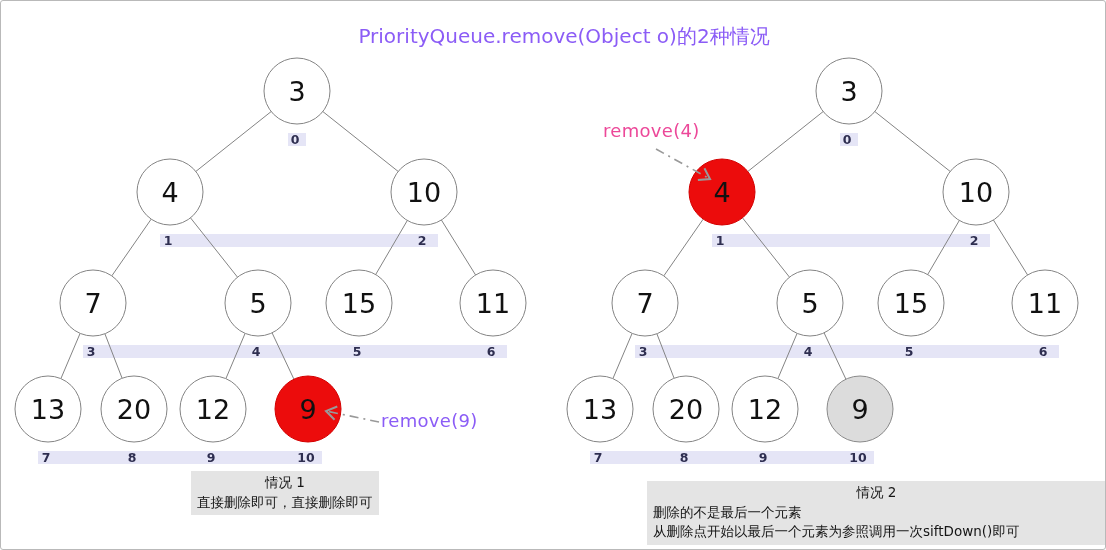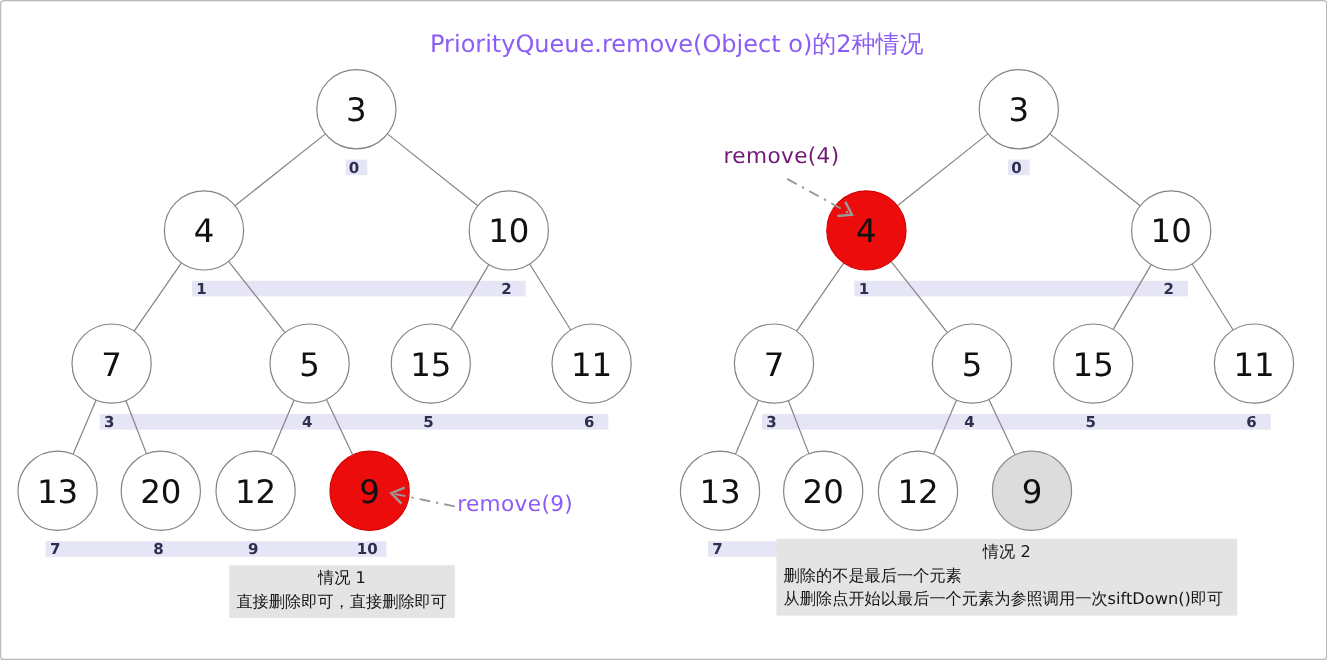--- a/index.html
+++ b/index.html
@@ -16,21 +16,21 @@
   .remove-label{
     position:absolute;font-size:18px;letter-spacing:.3px;white-space:nowrap;
   }
   #rm0{left:380px;top:409px;}
   #rm1{left:602px;top:119px;}
   .caption{
     position:absolute;box-sizing:border-box;padding:2px 6px 3px 6px;
     font-size:13.5px;line-height:19.5px;color:#151515;white-space:nowrap;
   }
   #cap0{left:190px;top:470px;width:188px;}
-  #cap1{left:646px;top:448px;width:384px;}
+  #cap1{left:646px;top:480px;width:459px;}
   .cap-title{text-align:center;}
 </style>
 </head>
 <body>
 
 <div class="frame">
   <div class="title">PriorityQueue.remove(Object o)的2种情况</div>
 
   <svg class="diagram" id="diagram" width="1106" height="550">
       <defs>
@@ -134,21 +134,21 @@
         <text x="764" y="418" text-anchor="middle" font-size="27" fill="#111111">12</text>
         <text x="762" y="461" text-anchor="middle" font-size="12.5" font-weight="600" fill="#2e2e50">9</text>
         <circle cx="859" cy="408" r="33" fill="#dcdcdc" stroke="#8a8a8a" stroke-width="1"></circle>
         <text x="859" y="418" text-anchor="middle" font-size="27" fill="#111111">9</text>
         <text x="857" y="461" text-anchor="middle" font-size="12.5" font-weight="600" fill="#2e2e50">10</text>
         <line x1="655" y1="148" x2="709" y2="178" stroke="#999999" stroke-width="1.6" stroke-dasharray="9 5 2 5" marker-end="url(#chv)"></line>
       </g>
     </svg>
 
   <div class="remove-label" id="rm0" style="color: #8b5cf6;">remove(9)</div>
-  <div class="remove-label" id="rm1" style="color: #701a75;">remove(4)</div>
+  <div class="remove-label" id="rm1" style="color: #ec4899;">remove(4)</div>
 
   <div class="caption" id="cap0" style="background: rgb(228, 228, 228);">
     <div class="cap-title">情况 1</div>
     <div class="cap-line">直接删除即可，直接删除即可</div>
   </div>
 
   <div class="caption" id="cap1" style="background: rgb(228, 228, 228);">
     <div class="cap-title">情况 2</div>
     <div class="cap-line">删除的不是最后一个元素</div>
     <div class="cap-line">从删除点开始以最后一个元素为参照调用一次siftDown()即可</div>

